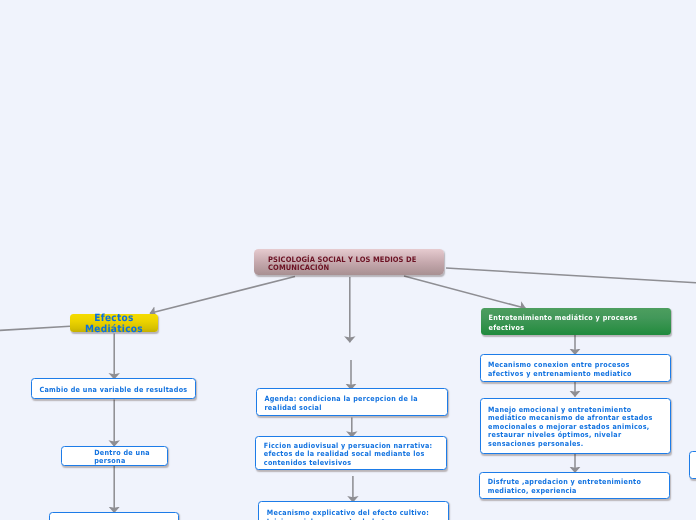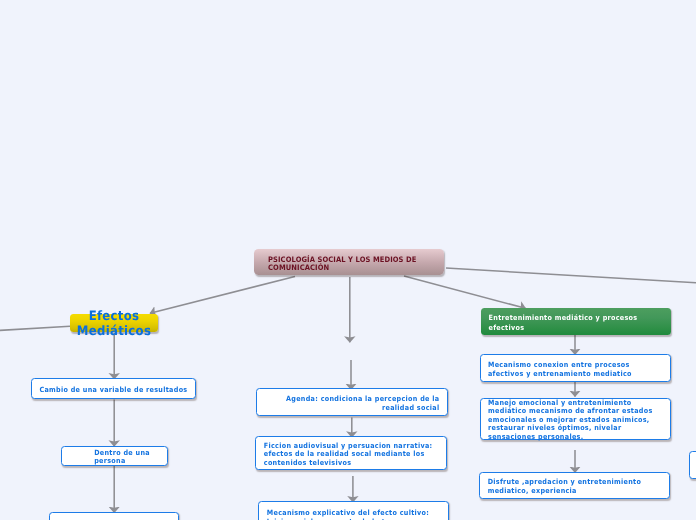--- a/index.html
+++ b/index.html
@@ -29,21 +29,21 @@
     background:linear-gradient(180deg,#e6cbcf 0%,#c5a8ad 52%,#a89092 100%);
     color:#6b1022;
     font-size:7.5px;font-weight:bold;letter-spacing:0.1px;line-height:8.4px;
     padding:0 14px;
     box-shadow:1px 1.3px 1.3px rgba(60,45,40,.32);
   }
   .n-yellow{
     left:70.2px;top:313.7px;width:87.6px;height:18.8px;
     border-radius:3.5px;
     background:linear-gradient(180deg,#f5dc00 0%,#ecd300 40%,#d6c000 80%,#c4b000 100%);
-    color:#0a70dd;font-size:13px;font-weight:bold;letter-spacing:.3px;
+    color:#0a70dd;font-size:10px;font-weight:bold;letter-spacing:.3px;
     justify-content:center;text-align:center;
     box-shadow:1px 1.3px 1.3px rgba(60,45,40,.32);
   }
   .n-red{
     left:271.7px;top:341.2px;width:157px;height:18.3px;
     border-radius:3.5px;
     background:linear-gradient(180deg,#cb3350 0%,#c42844 40%,#b8183a 80%,#ad0f2e 100%);
     color:#fff;font-size:7.15px;font-weight:bold;letter-spacing:.3px;
     justify-content:center;text-align:center;
     box-shadow:1px 1.3px 1.3px rgba(60,45,40,.32);
@@ -109,32 +109,32 @@
   <div class="node n-blue" style="left:61.2px;top:445.5px;width:107px;height:20.2px;padding-left:32px;">
       <span class="txt">Dentro de una persona</span>
     </div>
   <div class="node n-blue" style="left:49.2px;top:511.9px;width:130px;height:28px;">
       <span class="txt"></span>
     </div>
   <div class="node n-blue" style="left:689px;top:451.2px;width:40px;height:27.6px;">
       <span class="txt"></span>
     </div>
 
-  <div class="node n-blue" style="left:256px;top:388.3px;width:191.8px;height:28px;text-align:right;">
+  <div class="node n-blue" style="left:256px;top:388.3px;width:191.8px;height:28px;">
       <span class="txt">Agenda: condiciona la percepcion de la realidad social</span>
     </div>
   <div class="node n-blue" style="left:255.4px;top:436.3px;width:191.4px;height:33.8px;">
       <span class="txt">Ficcion audiovisual y persuacion narrativa: efectos de la realidad socal mediante los contenidos televisivos</span>
     </div>
   <div class="node n-blue" style="left:258.4px;top:501px;width:191.1px;height:31px;">
       <span class="txt">Mecanismo explicativo del efecto cultivo: Juicio social, respuesta de la tv</span>
     </div>
 
   <div class="node n-blue" style="left:479.6px;top:354.2px;width:191.6px;height:28.1px;">
       <span class="txt">Mecanismo conexion entre procesos afectivos y entrenamiento mediatico</span>
     </div>
-  <div class="node n-blue" style="left:479.7px;top:397.6px;width:191.8px;height:42px;">
+  <div class="node n-blue" style="left:479.7px;top:397.6px;width:191.8px;height:56px;">
       <span class="txt">Manejo emocional y entretenimiento mediático mecanismo de afrontar estados emocionales o mejorar estados animicos, restaurar niveles óptimos, nivelar sensaciones personales.</span>
     </div>
   <div class="node n-blue" style="left:479.3px;top:471.8px;width:191px;height:27.4px;">
       <span class="txt">Disfrute ,apredacion y entretenimiento mediatico, experiencia</span>
     </div>
 </div>
 
 </body></html>

